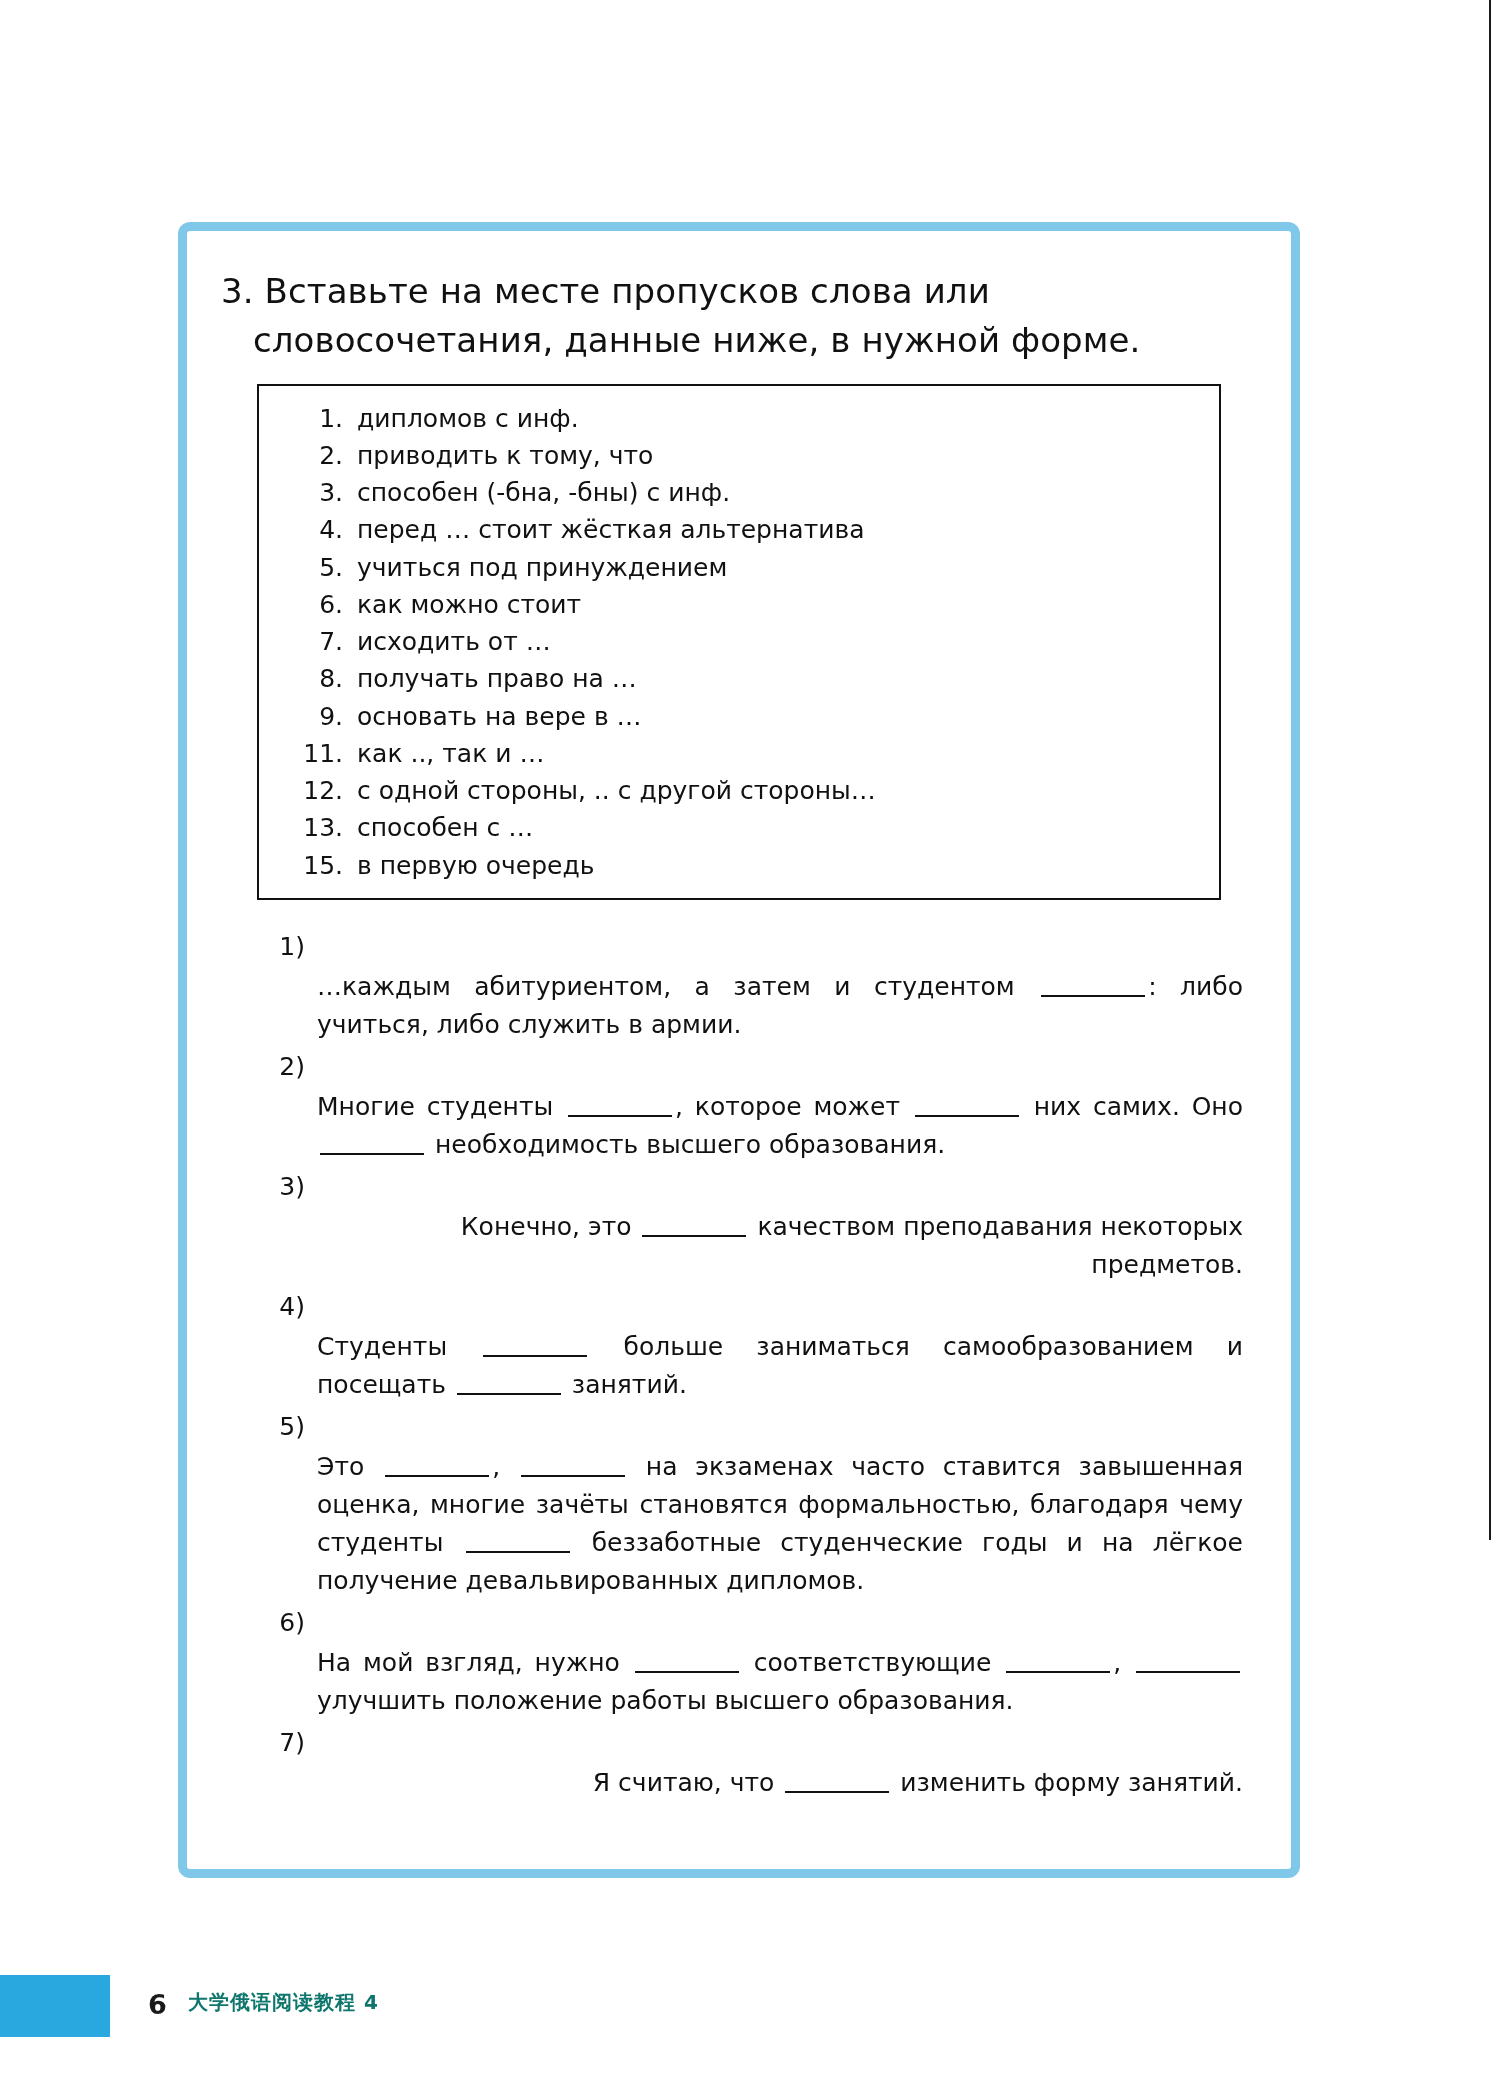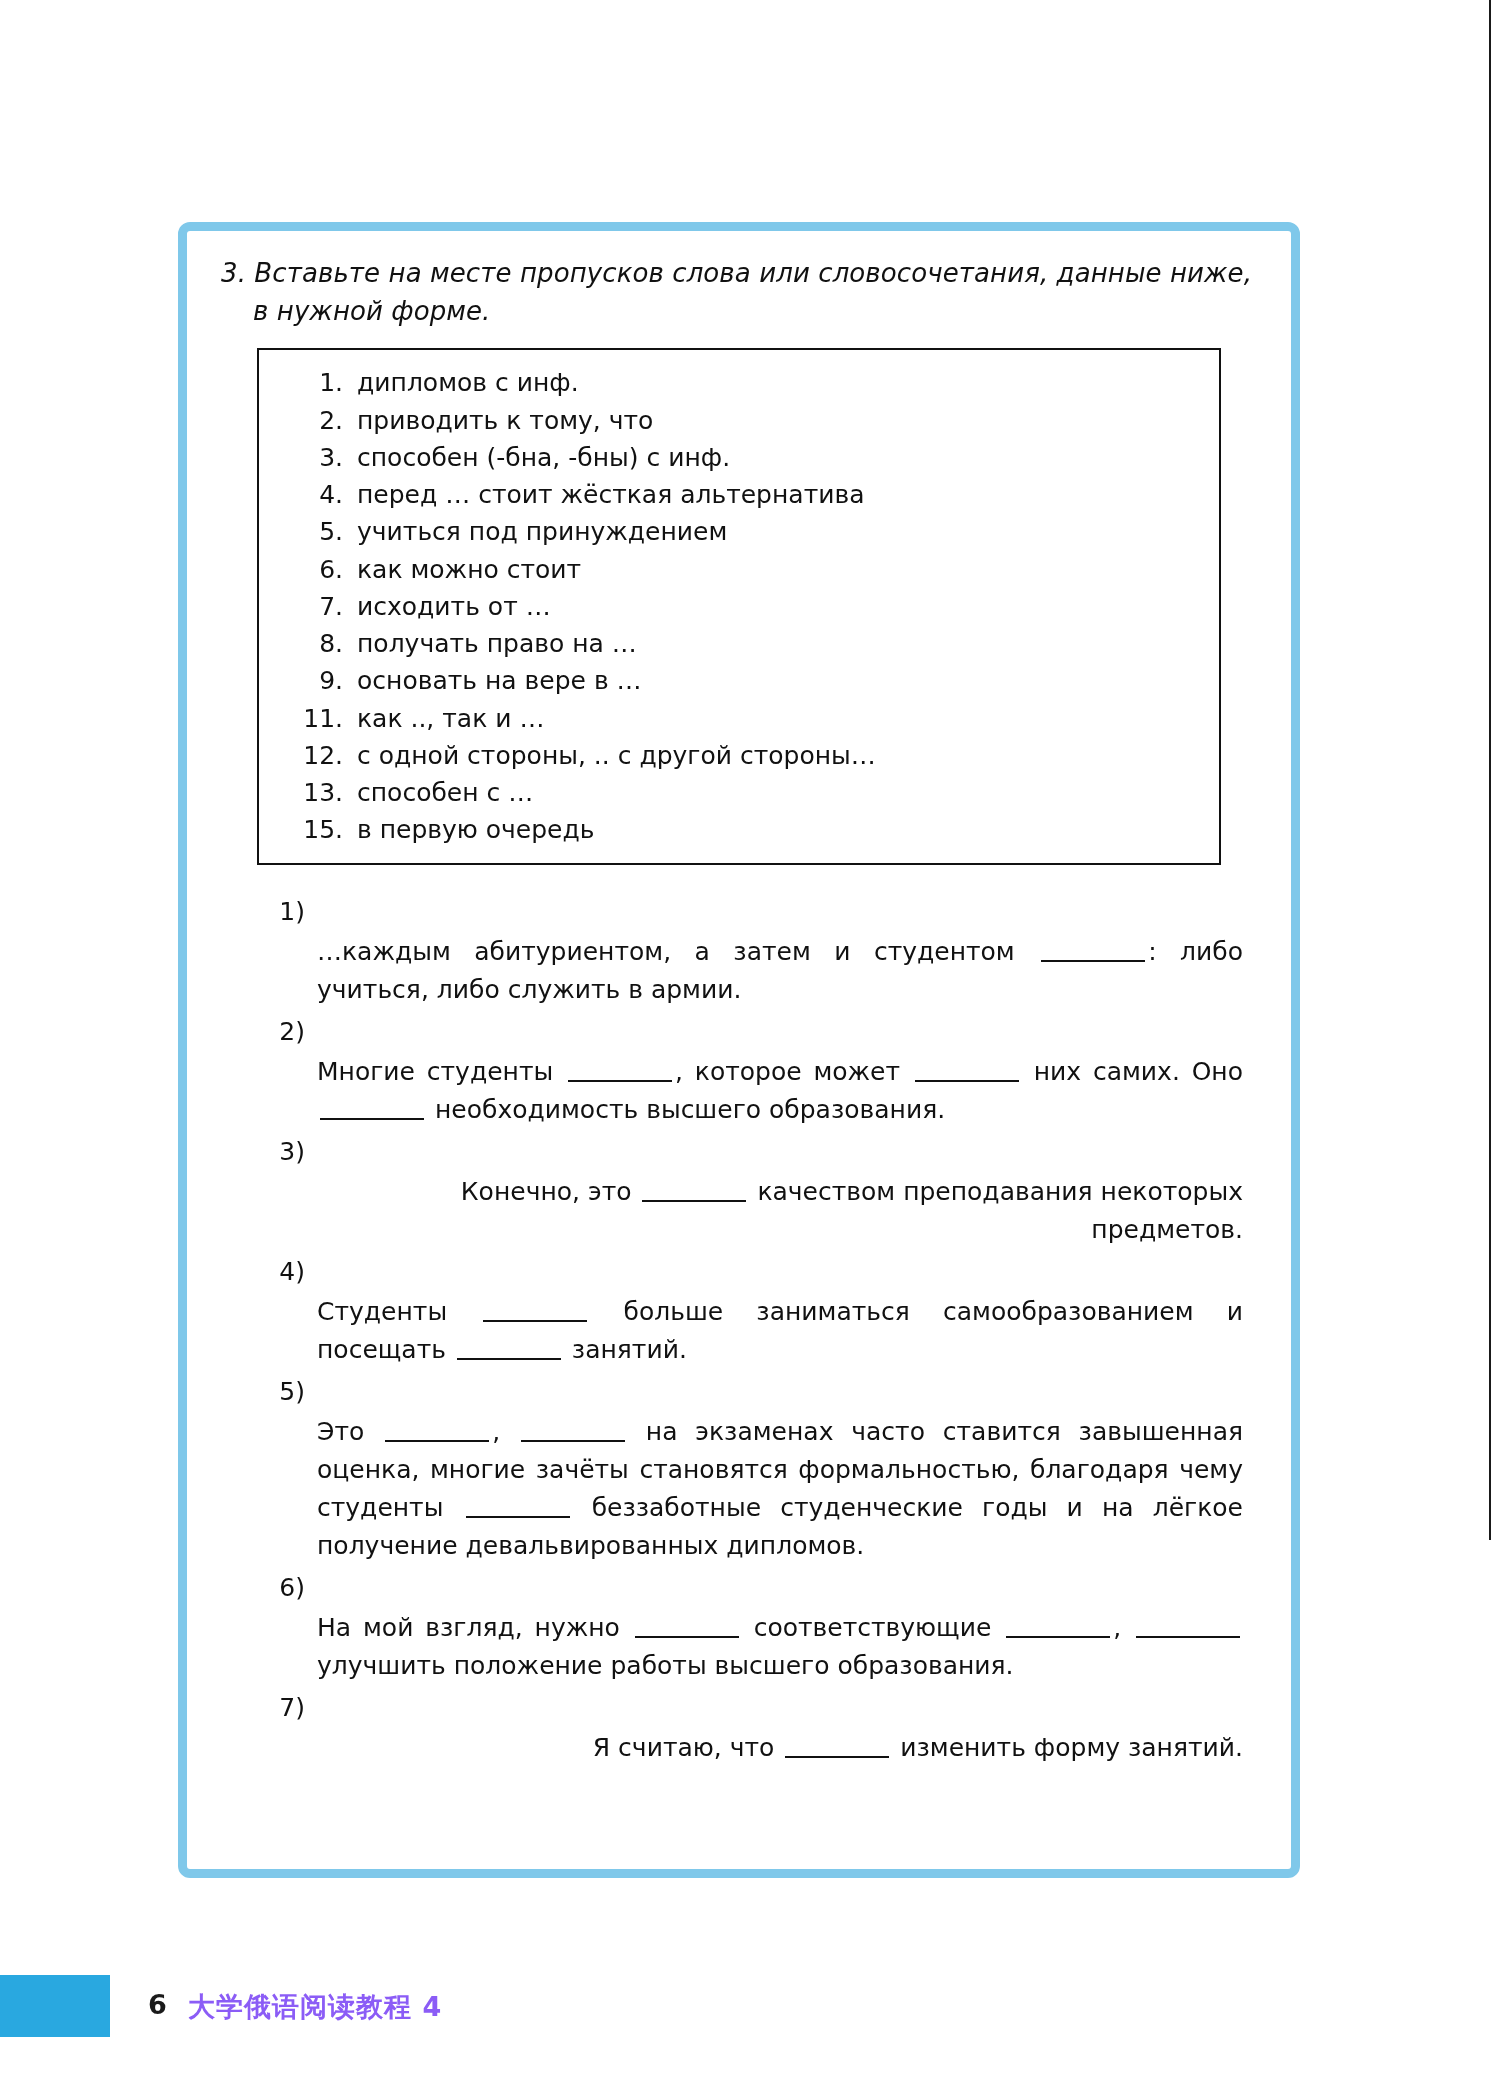--- a/index.html
+++ b/index.html
@@ -37,28 +37,27 @@
     border-radius: 12px;
     background: #ffffff;
     box-sizing: border-box;
   }
 
   .panel-inner {
     padding: 24px 34px 20px 34px;
   }
 
   .task-heading {
-    font-size: 26px;
+    font-size: 34px;
     line-height: 1.45;
     color: #111111;
-    margin: 0 0 8px 0;
+    margin: 12px 0 8px 0;
     padding-left: 32px;
     text-indent: -32px;
     letter-spacing: 0.1px;
-    font-style: italic;
   }
 
   
   .wordbox {
     border: 2px solid #111111;
     margin: 18px 36px 0 36px;
     padding: 14px 10px 14px 10px;
     box-sizing: border-box;
   }
 
@@ -153,23 +152,23 @@
     top: 14px;
     font-size: 27px;
     font-weight: bold;
     color: #1a1a1a;
   }
 
   .footer-title {
     position: absolute;
     left: 188px;
     top: 14px;
-    font-size: 27px;
+    font-size: 20px;
     font-weight: bold;
-    color: #8b5cf6;
+    color: #0f766e;
     font-family: "DejaVu Sans", sans-serif;
     letter-spacing: 1px;
   }
 </style>
 </head>
 <body>
 
 <div class="trim-line"></div>
 
 <div class="exercise-panel">

